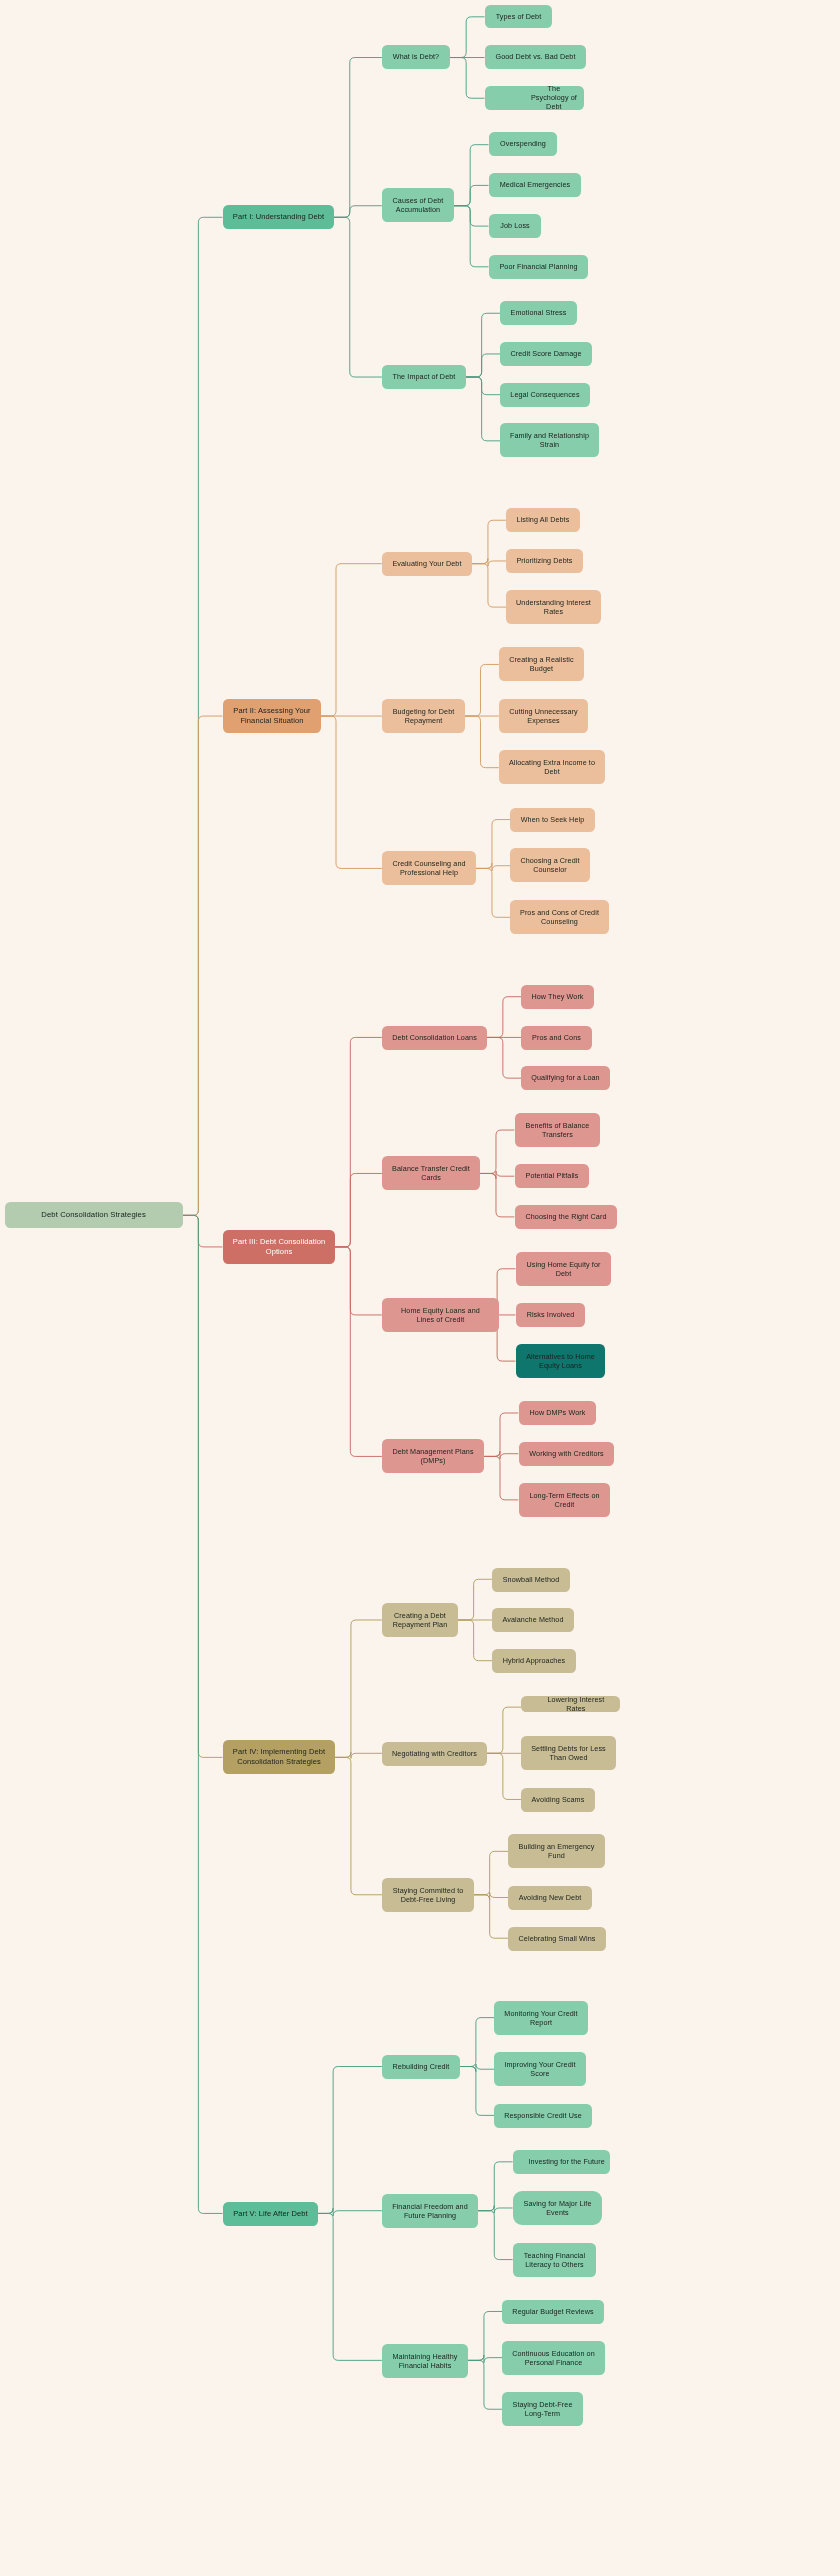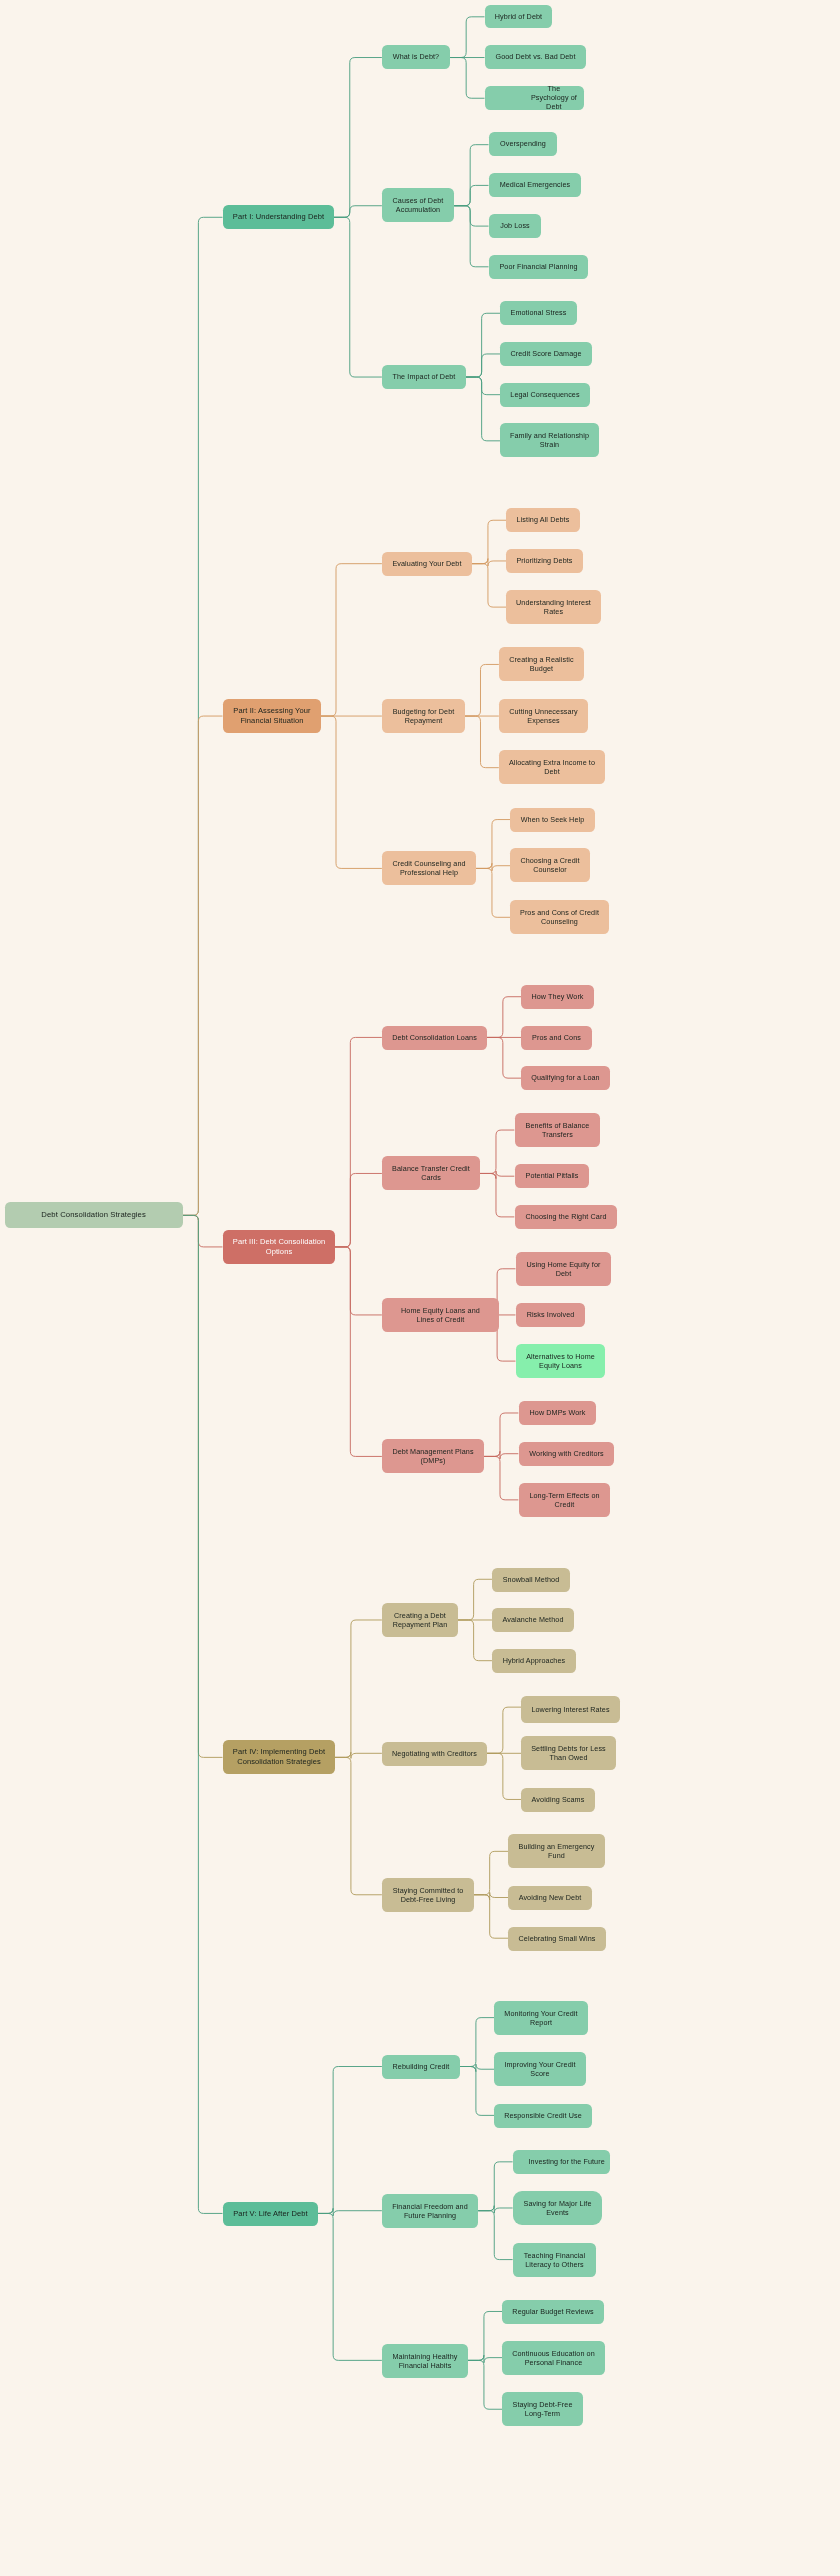--- a/index.html
+++ b/index.html
@@ -102,21 +102,21 @@
       <path d="M834,3854.75 H853 Q862,3854.75 862,3863.75 V3931 Q862,3940 871,3940 H894" fill="none" stroke="#4a9e80" stroke-width="1.6"></path>
       <path d="M553,3859.5 H572 Q581,3859.5 581,3868.5 V4106.75 Q581,4115.75 590,4115.75 H666" fill="none" stroke="#4a9e80" stroke-width="1.6"></path>
       <path d="M816,4115.75 H835 Q844,4115.75 844,4106.75 V4039.5 Q844,4030.5 853,4030.5 H876" fill="none" stroke="#4a9e80" stroke-width="1.6"></path>
       <path d="M816,4115.75 H835 Q844,4115.75 844,4106.75 V4120 Q844,4111 853,4111 H876" fill="none" stroke="#4a9e80" stroke-width="1.6"></path>
       <path d="M816,4115.75 H835 Q844,4115.75 844,4124.75 V4192 Q844,4201 853,4201 H876" fill="none" stroke="#4a9e80" stroke-width="1.6"></path>
     </svg>
   <div id="nodes-layer">
       <div class="node n-root" style="left: 4.6px; top: 1202px; width: 178px; height: 26px; background: rgb(179, 204, 176); color: rgb(25, 33, 28); font-size: 7.7px;"><span>Debt Consolidation Strategies</span></div>
       <div class="node n-l1" style="left: 223px; top: 205px; width: 111px; height: 23.5px; background: rgb(92, 189, 152); color: rgb(25, 33, 28); font-size: 7.5px;"><span>Part I: Understanding Debt</span></div>
       <div class="node n-l2" style="left: 382px; top: 45px; width: 68px; height: 23.5px; background: rgb(133, 205, 171); color: rgb(25, 33, 28); font-size: 7.2px;"><span>What is Debt?</span></div>
-      <div class="node n-l3" style="left: 485px; top: 4.6px; width: 67px; height: 23.5px; background: rgb(133, 205, 171); color: rgb(25, 33, 28); font-size: 7.2px;"><span>Hybrid of Debt</span></div>
+      <div class="node n-l3" style="left: 485px; top: 4.6px; width: 67px; height: 23.5px; background: rgb(133, 205, 171); color: rgb(25, 33, 28); font-size: 7.2px;"><span>Types of Debt</span></div>
       <div class="node n-l3" style="left: 485px; top: 45px; width: 101px; height: 23.5px; background: rgb(133, 205, 171); color: rgb(25, 33, 28); font-size: 7.2px;"><span>Good Debt vs. Bad Debt</span></div>
       <div class="node n-l3" style="left: 485px; top: 86px; width: 99px; height: 23.5px; background: rgb(133, 205, 171); color: rgb(25, 33, 28); font-size: 7.2px; padding-left: 44px;"><span>The Psychology of Debt</span></div>
       <div class="node n-l2" style="left: 382px; top: 188px; width: 72px; height: 34px; background: rgb(133, 205, 171); color: rgb(25, 33, 28); font-size: 7.2px;"><span>Causes of Debt
 Accumulation</span></div>
       <div class="node n-l3" style="left: 489px; top: 132px; width: 68px; height: 23.5px; background: rgb(133, 205, 171); color: rgb(25, 33, 28); font-size: 7.2px;"><span>Overspending</span></div>
       <div class="node n-l3" style="left: 489px; top: 173px; width: 92px; height: 23.5px; background: rgb(133, 205, 171); color: rgb(25, 33, 28); font-size: 7.2px;"><span>Medical Emergencies</span></div>
       <div class="node n-l3" style="left: 489px; top: 214px; width: 52px; height: 23.5px; background: rgb(133, 205, 171); color: rgb(25, 33, 28); font-size: 7.2px;"><span>Job Loss</span></div>
       <div class="node n-l3" style="left: 489px; top: 255px; width: 99px; height: 23.5px; background: rgb(133, 205, 171); color: rgb(25, 33, 28); font-size: 7.2px;"><span>Poor Financial Planning</span></div>
       <div class="node n-l2" style="left: 382px; top: 365px; width: 84px; height: 23.5px; background: rgb(133, 205, 171); color: rgb(25, 33, 28); font-size: 7.2px;"><span>The Impact of Debt</span></div>
       <div class="node n-l3" style="left: 500px; top: 301px; width: 77px; height: 23.5px; background: rgb(133, 205, 171); color: rgb(25, 33, 28); font-size: 7.2px;"><span>Emotional Stress</span></div>
@@ -156,37 +156,37 @@
 Cards</span></div>
       <div class="node n-l3" style="left: 515px; top: 1113px; width: 85px; height: 34px; background: rgb(221, 151, 144); color: rgb(25, 33, 28); font-size: 7.2px;"><span>Benefits of Balance
 Transfers</span></div>
       <div class="node n-l3" style="left: 515px; top: 1164px; width: 74px; height: 23.5px; background: rgb(221, 151, 144); color: rgb(25, 33, 28); font-size: 7.2px;"><span>Potential Pitfalls</span></div>
       <div class="node n-l3" style="left: 515px; top: 1205px; width: 102px; height: 23.5px; background: rgb(221, 151, 144); color: rgb(25, 33, 28); font-size: 7.2px;"><span>Choosing the Right Card</span></div>
       <div class="node n-l2" style="left: 382px; top: 1298px; width: 117px; height: 34px; background: rgb(221, 151, 144); color: rgb(25, 33, 28); font-size: 7.2px;"><span>Home Equity Loans and
 Lines of Credit</span></div>
       <div class="node n-l3" style="left: 516px; top: 1252px; width: 95px; height: 34px; background: rgb(221, 151, 144); color: rgb(25, 33, 28); font-size: 7.2px;"><span>Using Home Equity for
 Debt</span></div>
       <div class="node n-l3" style="left: 516px; top: 1303px; width: 69px; height: 23.5px; background: rgb(221, 151, 144); color: rgb(25, 33, 28); font-size: 7.2px;"><span>Risks Involved</span></div>
-      <div class="node n-l3" style="left: 516px; top: 1344px; width: 89px; height: 34px; background: #86efac; color: rgb(25, 33, 28); font-size: 7.2px;"><span>Alternatives to Home
+      <div class="node n-l3" style="left: 516px; top: 1344px; width: 89px; height: 34px; background: #0f766e; color: rgb(25, 33, 28); font-size: 7.2px;"><span>Alternatives to Home
 Equity Loans</span></div>
       <div class="node n-l2" style="left: 382px; top: 1439px; width: 102px; height: 34px; background: rgb(221, 151, 144); color: rgb(25, 33, 28); font-size: 7.2px;"><span>Debt Management Plans
 (DMPs)</span></div>
       <div class="node n-l3" style="left: 519px; top: 1401px; width: 77px; height: 23.5px; background: rgb(221, 151, 144); color: rgb(25, 33, 28); font-size: 7.2px;"><span>How DMPs Work</span></div>
       <div class="node n-l3" style="left: 519px; top: 1442px; width: 95px; height: 23.5px; background: rgb(221, 151, 144); color: rgb(25, 33, 28); font-size: 7.2px;"><span>Working with Creditors</span></div>
       <div class="node n-l3" style="left: 519px; top: 1483px; width: 91px; height: 34px; background: rgb(221, 151, 144); color: rgb(25, 33, 28); font-size: 7.2px;"><span>Long-Term Effects on
 Credit</span></div>
       <div class="node n-l1" style="left: 223px; top: 1740px; width: 112px; height: 34px; background: rgb(181, 160, 99); color: rgb(25, 33, 28); font-size: 7.5px;"><span>Part IV: Implementing Debt
 Consolidation Strategies</span></div>
       <div class="node n-l2" style="left: 382px; top: 1603px; width: 76px; height: 34px; background: rgb(200, 188, 148); color: rgb(25, 33, 28); font-size: 7.2px;"><span>Creating a Debt
 Repayment Plan</span></div>
       <div class="node n-l3" style="left: 492px; top: 1568px; width: 78px; height: 23.5px; background: rgb(200, 188, 148); color: rgb(25, 33, 28); font-size: 7.2px;"><span>Snowball Method</span></div>
       <div class="node n-l3" style="left: 492px; top: 1608px; width: 82px; height: 23.5px; background: rgb(200, 188, 148); color: rgb(25, 33, 28); font-size: 7.2px;"><span>Avalanche Method</span></div>
       <div class="node n-l3" style="left: 492px; top: 1649px; width: 84px; height: 23.5px; background: rgb(200, 188, 148); color: rgb(25, 33, 28); font-size: 7.2px;"><span>Hybrid Approaches</span></div>
       <div class="node n-l2" style="left: 382px; top: 1742px; width: 105px; height: 23.5px; background: rgb(200, 188, 148); color: rgb(25, 33, 28); font-size: 7.2px;"><span>Negotiating with Creditors</span></div>
-      <div class="node n-l3" style="left: 521px; top: 1696px; width: 99px; height: 27px; background: rgb(200, 188, 148); color: rgb(25, 33, 28); font-size: 7.2px;"><span>Lowering Interest Rates</span></div>
+      <div class="node n-l3" style="left: 521px; top: 1696px; width: 99px; height: 16px; background: rgb(200, 188, 148); color: rgb(25, 33, 28); font-size: 7.2px; padding-left: 16px;"><span>Lowering Interest Rates</span></div>
       <div class="node n-l3" style="left: 521px; top: 1736px; width: 95px; height: 34px; background: rgb(200, 188, 148); color: rgb(25, 33, 28); font-size: 7.2px;"><span>Settling Debts for Less
 Than Owed</span></div>
       <div class="node n-l3" style="left: 521px; top: 1788px; width: 74px; height: 23.5px; background: rgb(200, 188, 148); color: rgb(25, 33, 28); font-size: 7.2px;"><span>Avoiding Scams</span></div>
       <div class="node n-l2" style="left: 382px; top: 1878px; width: 92px; height: 34px; background: rgb(200, 188, 148); color: rgb(25, 33, 28); font-size: 7.2px;"><span>Staying Committed to
 Debt-Free Living</span></div>
       <div class="node n-l3" style="left: 508px; top: 1834px; width: 97px; height: 34px; background: rgb(200, 188, 148); color: rgb(25, 33, 28); font-size: 7.2px;"><span>Building an Emergency
 Fund</span></div>
       <div class="node n-l3" style="left: 508px; top: 1886px; width: 84px; height: 23.5px; background: rgb(200, 188, 148); color: rgb(25, 33, 28); font-size: 7.2px;"><span>Avoiding New Debt</span></div>
       <div class="node n-l3" style="left: 508px; top: 1927px; width: 98px; height: 23.5px; background: rgb(200, 188, 148); color: rgb(25, 33, 28); font-size: 7.2px;"><span>Celebrating Small Wins</span></div>
       <div class="node n-l1" style="left: 223px; top: 2202px; width: 95px; height: 23.5px; background: rgb(92, 189, 152); color: rgb(25, 33, 28); font-size: 7.5px;"><span>Part V: Life After Debt</span></div>

